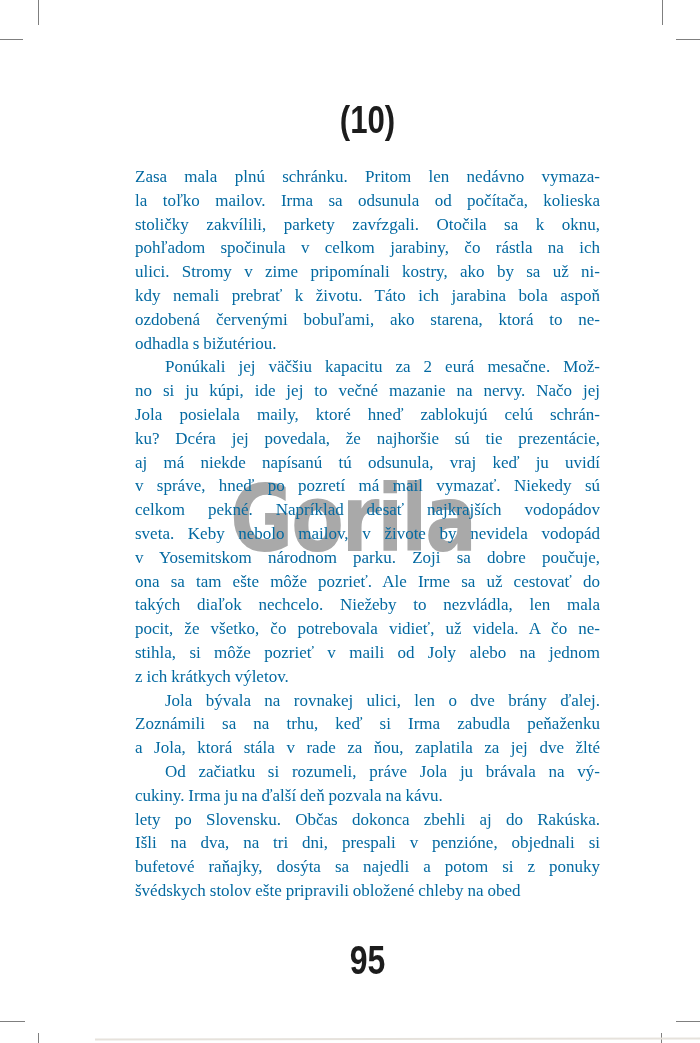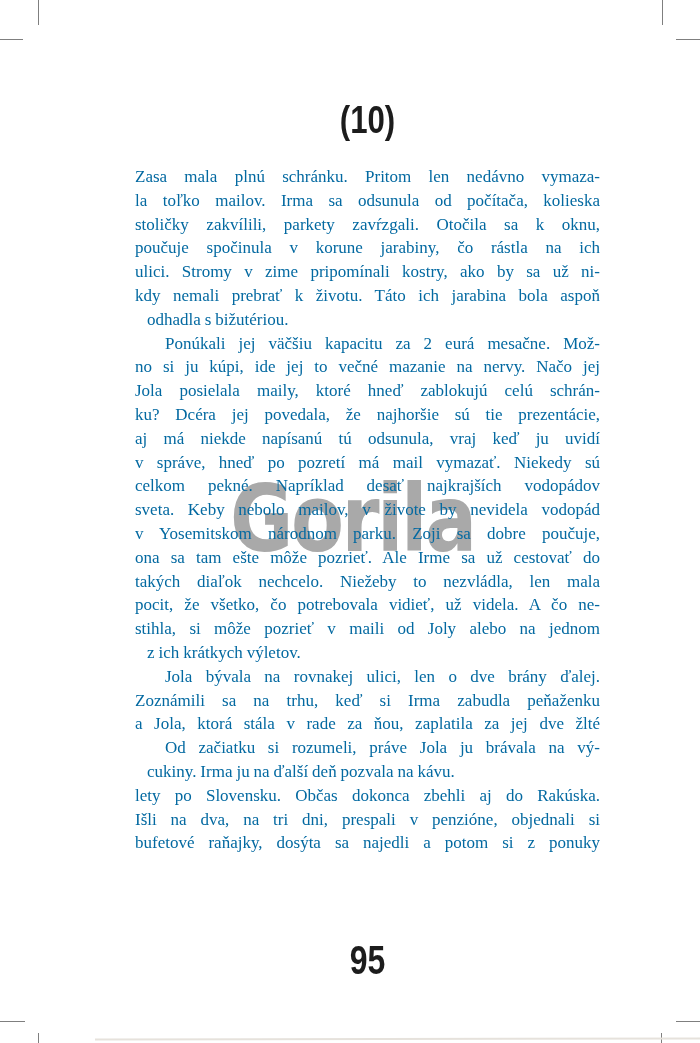--- a/index.html
+++ b/index.html
@@ -90,21 +90,20 @@
     color: #0369a1;
     word-spacing: -0.3px;
   }
   .body-text .line {
     text-align: justify;
     text-align-last: justify;
     white-space: normal;
   }
   .body-text .line.last {
     text-align-last: left;
-    margin-left: 12px;
   }
   .body-text .line.indent {
     text-indent: 30px;
   }
 
   
   .page-number {
     position: absolute;
     left: 135px;
     top: 940px;
@@ -136,23 +135,24 @@
   <div class="page-edge"></div>
 
   <div class="watermark">Gorila</div>
 
   <div class="chapter-heading">(10)</div>
 
   <div class="body-text">
       <div class="line">Zasa mala plnú schránku. Pritom len nedávno vymaza-</div>
       <div class="line">la toľko mailov. Irma sa odsunula od počítača, kolieska</div>
       <div class="line">stoličky zakvílili, parkety zavŕzgali. Otočila sa k oknu,</div>
-      <div class="line">poučuje spočinula v korune jarabiny, čo rástla na ich</div>
+      <div class="line">pohľadom spočinula v celkom jarabiny, čo rástla na ich</div>
       <div class="line">ulici. Stromy v zime pripomínali kostry, ako by sa už ni-</div>
       <div class="line">kdy nemali prebrať k životu. Táto ich jarabina bola aspoň</div>
+      <div class="line">ozdobená červenými bobuľami, ako starena, ktorá to ne-</div>
       <div class="line last">odhadla s bižutériou.</div>
       <div class="line indent">Ponúkali jej väčšiu kapacitu za 2 eurá mesačne. Mož-</div>
       <div class="line">no si ju kúpi, ide jej to večné mazanie na nervy. Načo jej</div>
       <div class="line">Jola posielala maily, ktoré hneď zablokujú celú schrán-</div>
       <div class="line">ku? Dcéra jej povedala, že najhoršie sú tie prezentácie,</div>
       <div class="line">aj má niekde napísanú tú odsunula, vraj keď ju uvidí</div>
       <div class="line">v správe, hneď po pozretí má mail vymazať. Niekedy sú</div>
       <div class="line">celkom pekné. Napríklad desať najkrajších vodopádov</div>
       <div class="line">sveta. Keby nebolo mailov, v živote by nevidela vodopád</div>
       <div class="line">v Yosemitskom národnom parku. Zoji sa dobre poučuje,</div>
@@ -162,17 +162,18 @@
       <div class="line">stihla, si môže pozrieť v maili od Joly alebo na jednom</div>
       <div class="line last">z ich krátkych výletov.</div>
       <div class="line indent">Jola bývala na rovnakej ulici, len o dve brány ďalej.</div>
       <div class="line">Zoznámili sa na trhu, keď si Irma zabudla peňaženku</div>
       <div class="line">a Jola, ktorá stála v rade za ňou, zaplatila za jej dve žlté</div>
       <div class="line indent">Od začiatku si rozumeli, práve Jola ju brávala na vý-</div>
       <div class="line last">cukiny. Irma ju na ďalší deň pozvala na kávu.</div>
       <div class="line">lety po Slovensku. Občas dokonca zbehli aj do Rakúska.</div>
       <div class="line">Išli na dva, na tri dni, prespali v penzióne, objednali si</div>
       <div class="line">bufetové raňajky, dosýta sa najedli a potom si z ponuky</div>
+      <div class="line last">švédskych stolov ešte pripravili obložené chleby na obed</div>
     </div>
 
   <div class="page-number">95</div>
 
 </div>
 
 </body></html>

